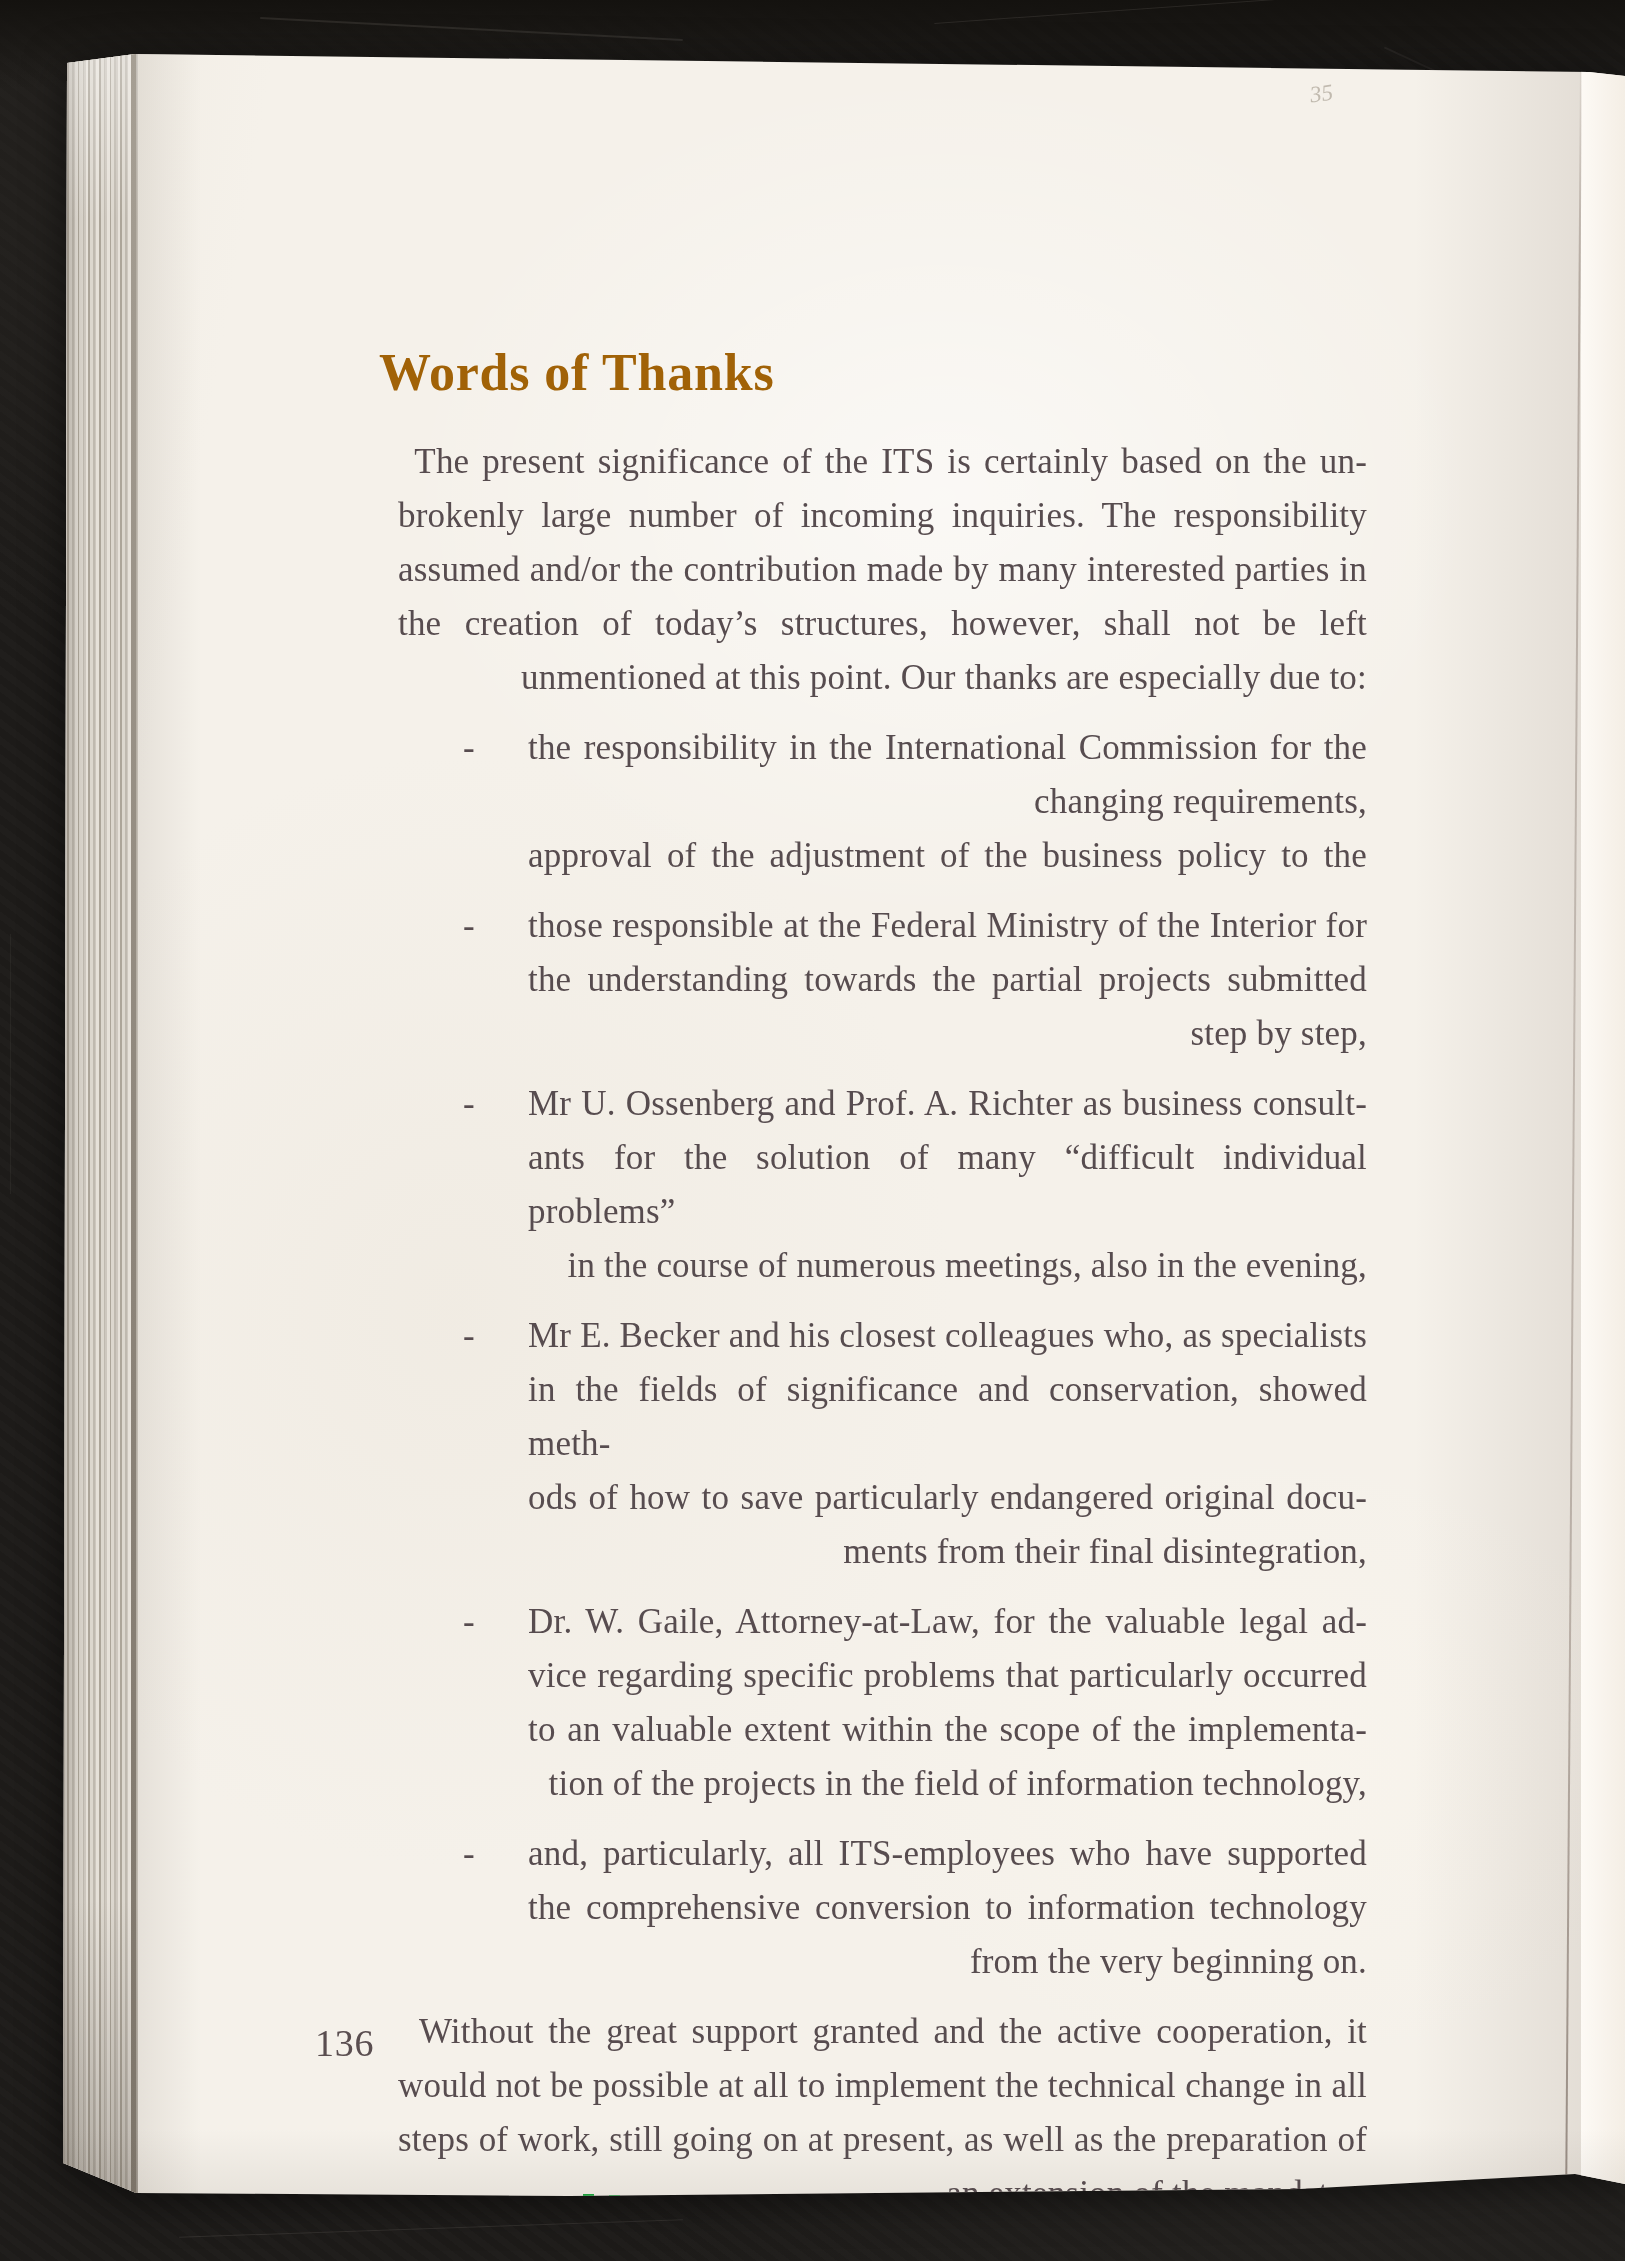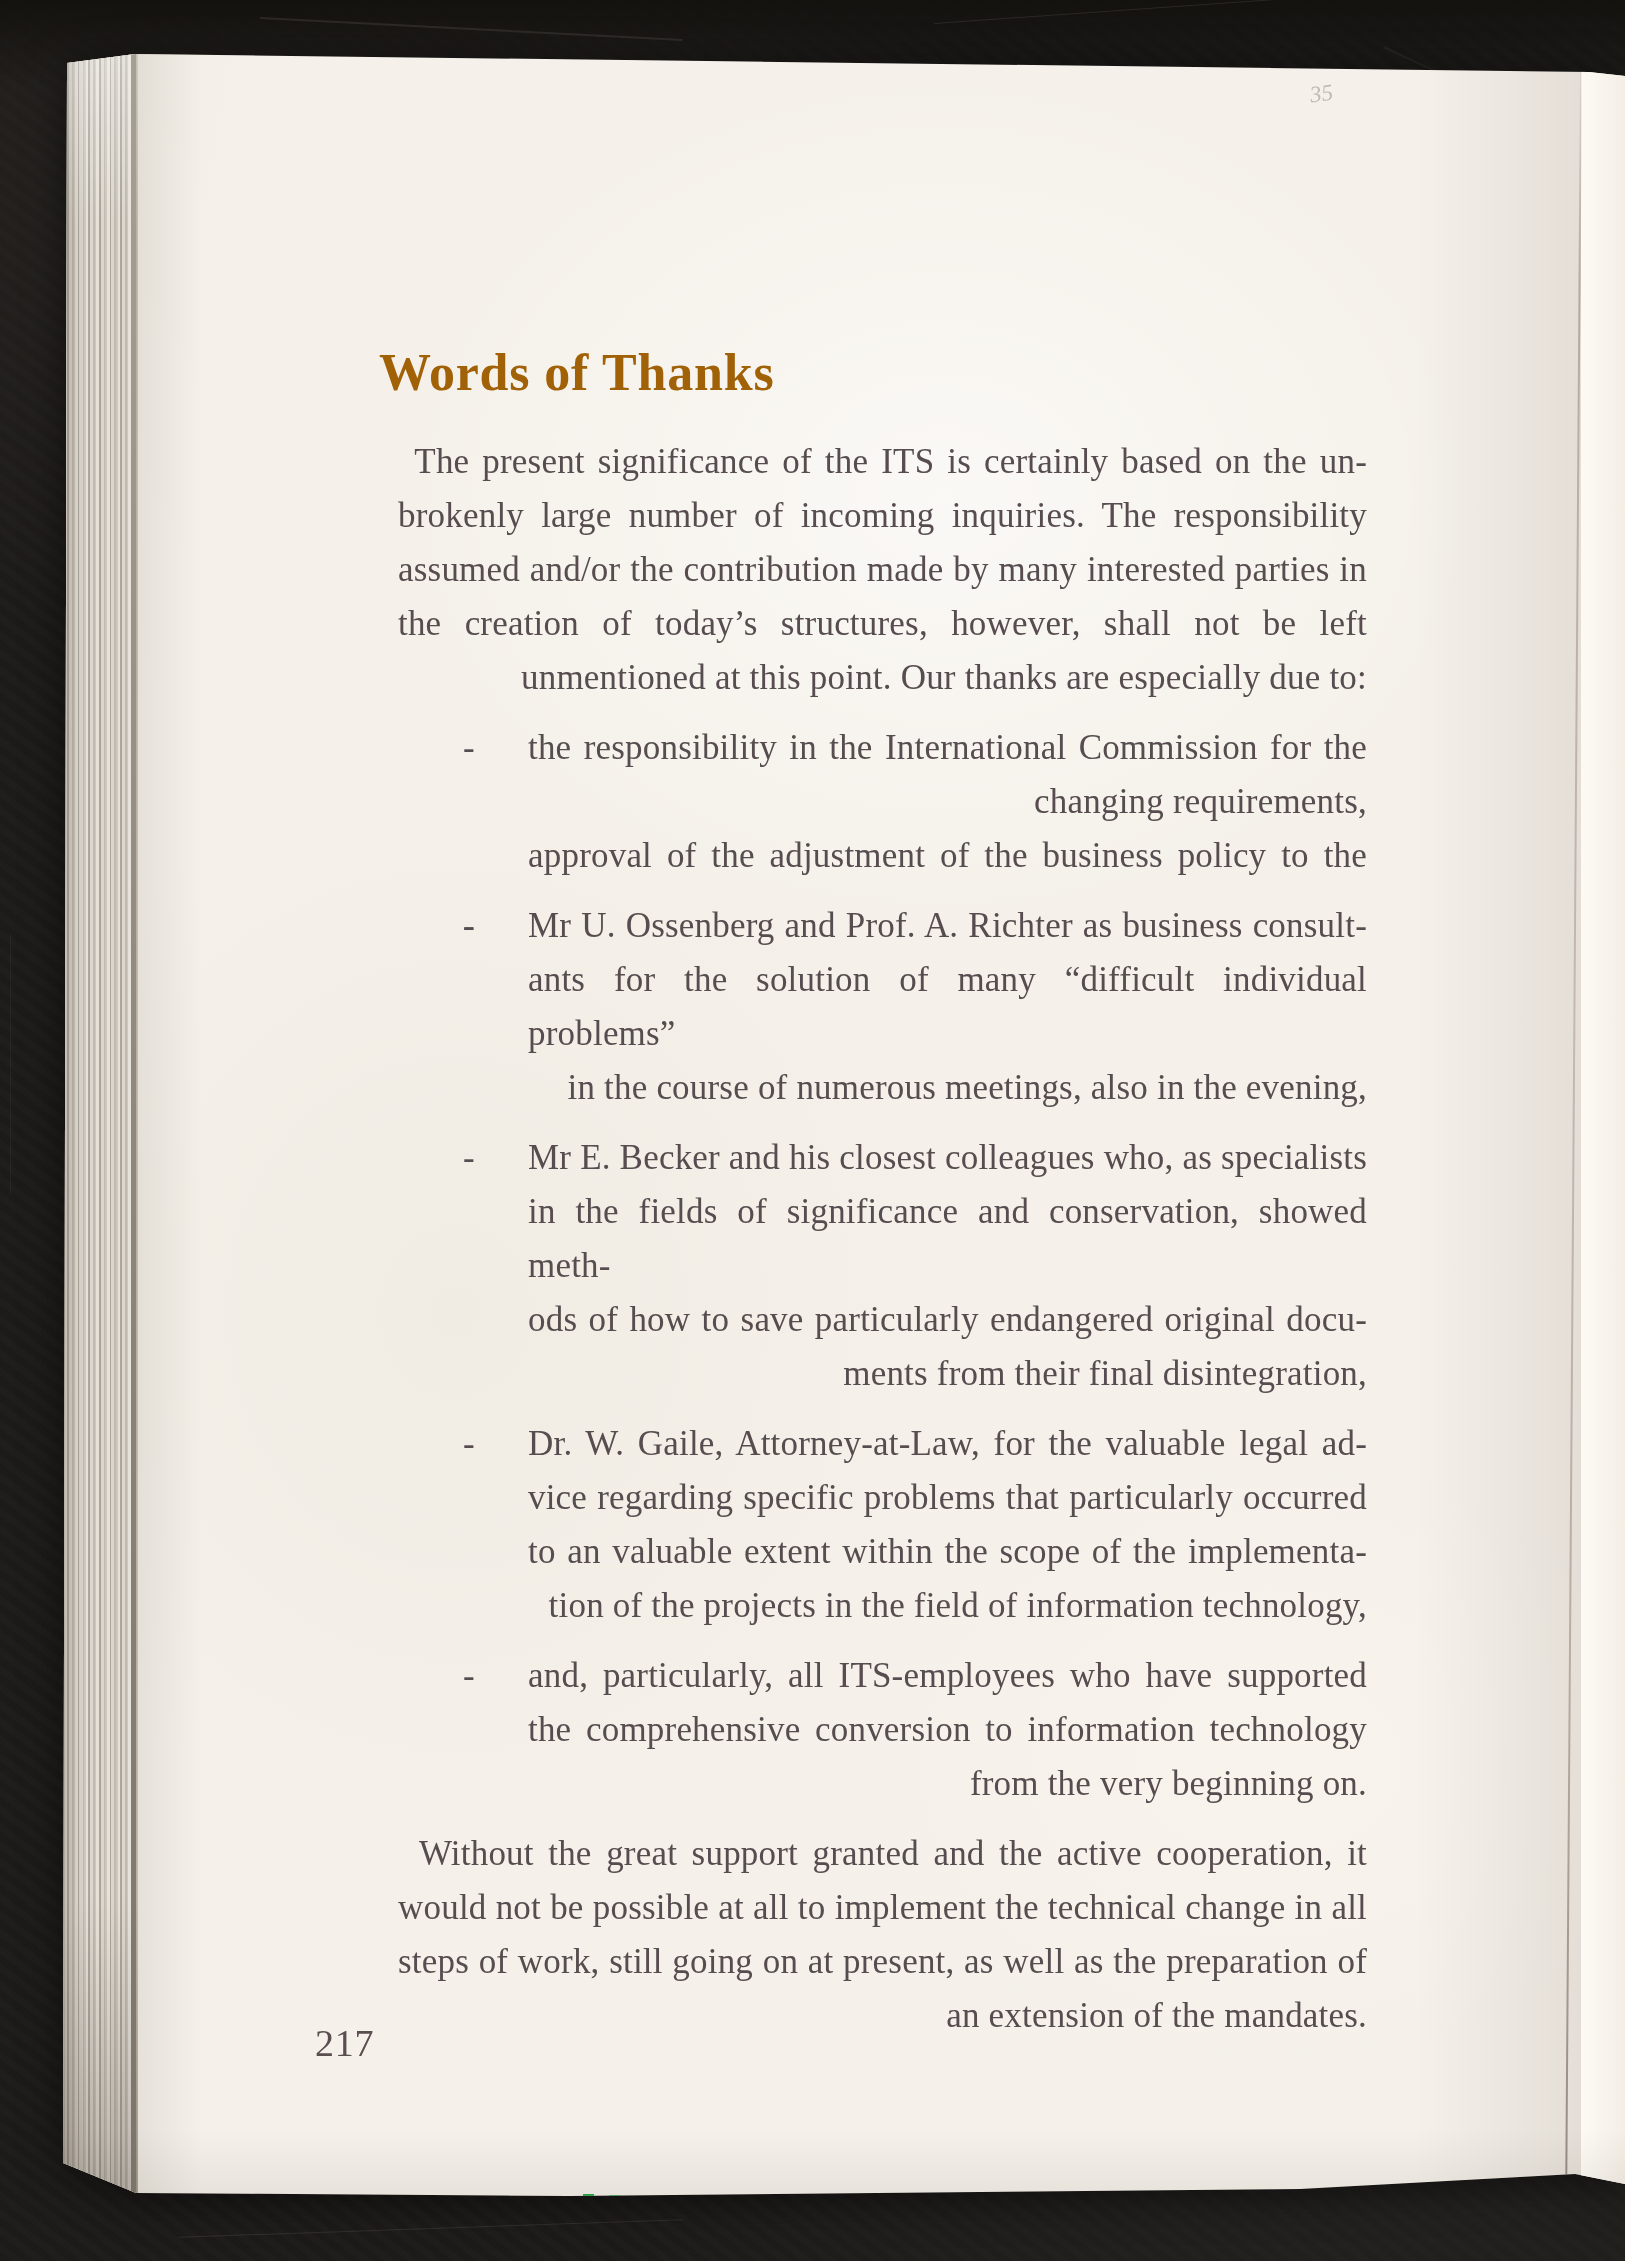--- a/index.html
+++ b/index.html
@@ -137,20 +137,25 @@
             <div class="bullet">
               <span class="dash">-</span>
               <div>
                 <div class="ln j">the responsibility in the International Commission for the</div>
                 <div class="ln">changing requirements,</div>
                 <div class="ln j">approval of the adjustment of the business policy to the</div>
               </div>
             </div>
             <div class="bullet">
               <span class="dash">-</span>
+              <div>
+                <div class="ln j">those responsible at the Federal Ministry of the Interior for</div>
+                <div class="ln j">the understanding towards the partial projects submitted</div>
+                <div class="ln">step by step,</div>
+              </div>
             </div>
             <div class="bullet">
               <span class="dash">-</span>
               <div>
                 <div class="ln j">Mr U. Ossenberg and Prof. A. Richter as business consult-</div>
                 <div class="ln j">ants for the solution of many “difficult individual problems”</div>
                 <div class="ln">in the course of numerous meetings, also in the evening,</div>
               </div>
             </div>
             <div class="bullet">
@@ -181,21 +186,21 @@
             </div>
           </div>
         <div class="para closing">
             <div class="ln j">Without the great support granted and the active cooperation, it</div>
             <div class="ln j">would not be possible at all to implement the technical change in all</div>
             <div class="ln j">steps of work, still going on at present, as well as the preparation of</div>
             <div class="ln">an extension of the mandates.</div>
           </div>
       </div>
 
-      <div class="page-number">217</div>
+      <div class="page-number">136</div>
 
       <div class="green-mark gm1"></div>
       <div class="green-mark gm2"></div>
       <div class="green-mark gm-edge"></div>
     </div>
   </div>
 </div>
 
 
 </body></html>

